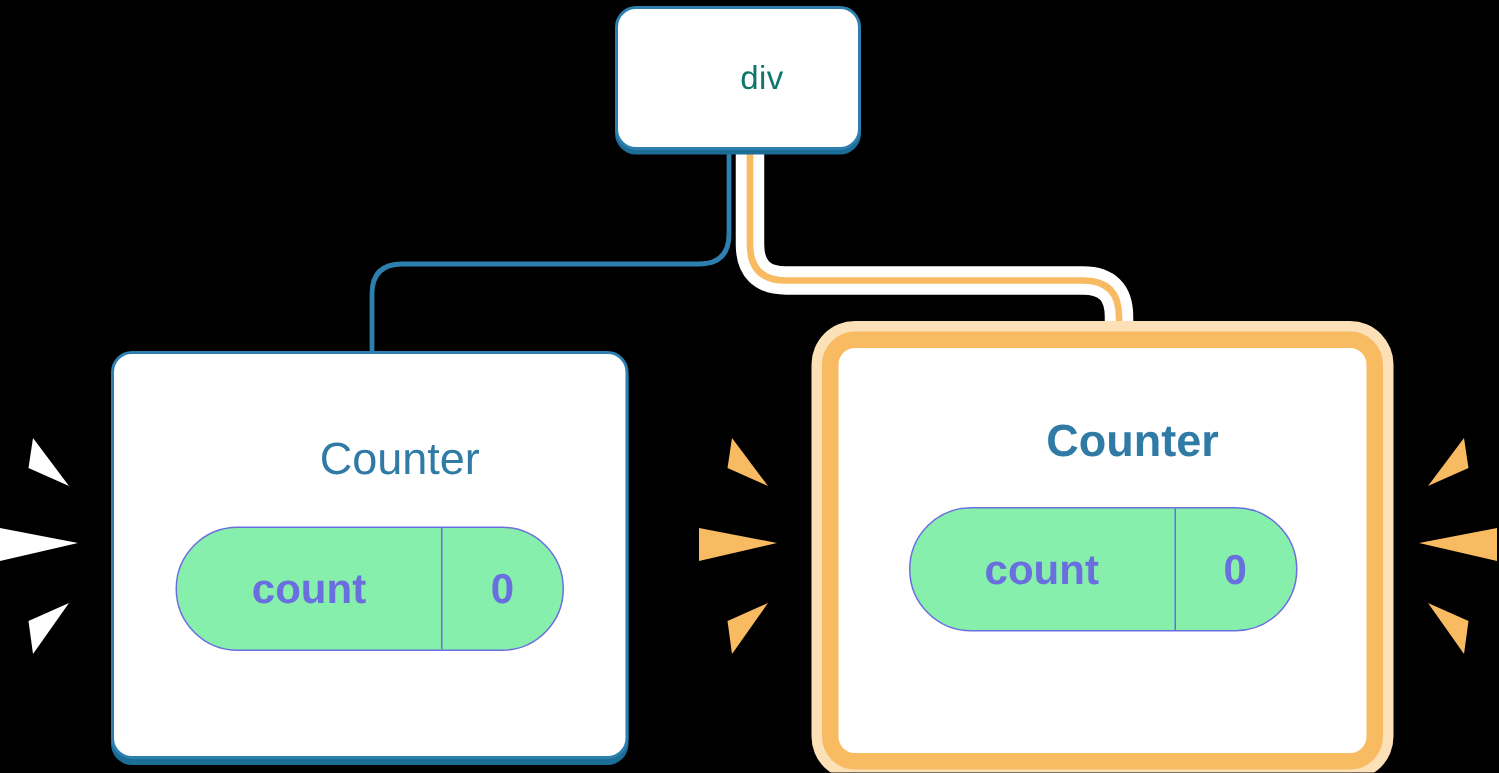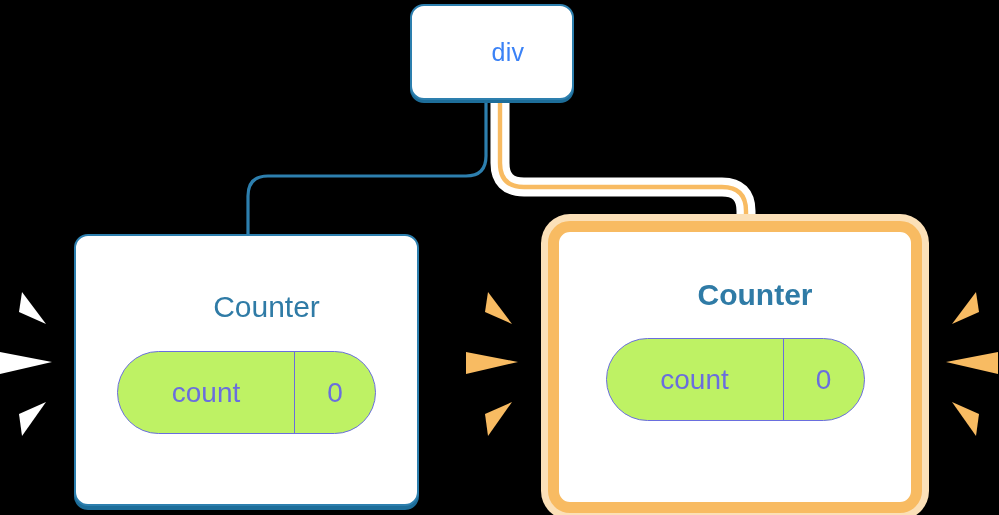--- a/index.html
+++ b/index.html
@@ -39,22 +39,22 @@
     border: 2px solid #2d7fae;
     border-radius: 14px;
     box-shadow: 0 3px 0 0 #1d6d99;
     box-sizing: border-box;
     display: flex;
     align-items: center;
     justify-content: center;
     z-index: 6;
   }
   .node-div-label {
-    font-size: 25px;
-    color: #3b82f6;
+    font-size: 22px;
+    color: #0f766e;
     letter-spacing: 0.3px;
     line-height: 1;
     margin-left: 32px;
   }
 
   
   .card {
     position: absolute;
     box-sizing: border-box;
     background: #ffffff;
@@ -99,23 +99,24 @@
     font-weight: 700;
     margin-top: 48px;
   }
 
   
   .pill {
     display: flex;
     align-items: stretch;
     border: 1.6px solid #6a6ede;
     border-radius: 999px;
-    background: #bef264;
+    background: #86efac;
     overflow: hidden;
     box-sizing: border-box;
+    font-weight: bold;
   }
   .card-plain .pill {
     margin-top: 29px;
     width: 259px;
     height: 83px;
   }
   .card-highlight .pill {
     margin-top: 28px;
     width: 259px;
     height: 83px;

